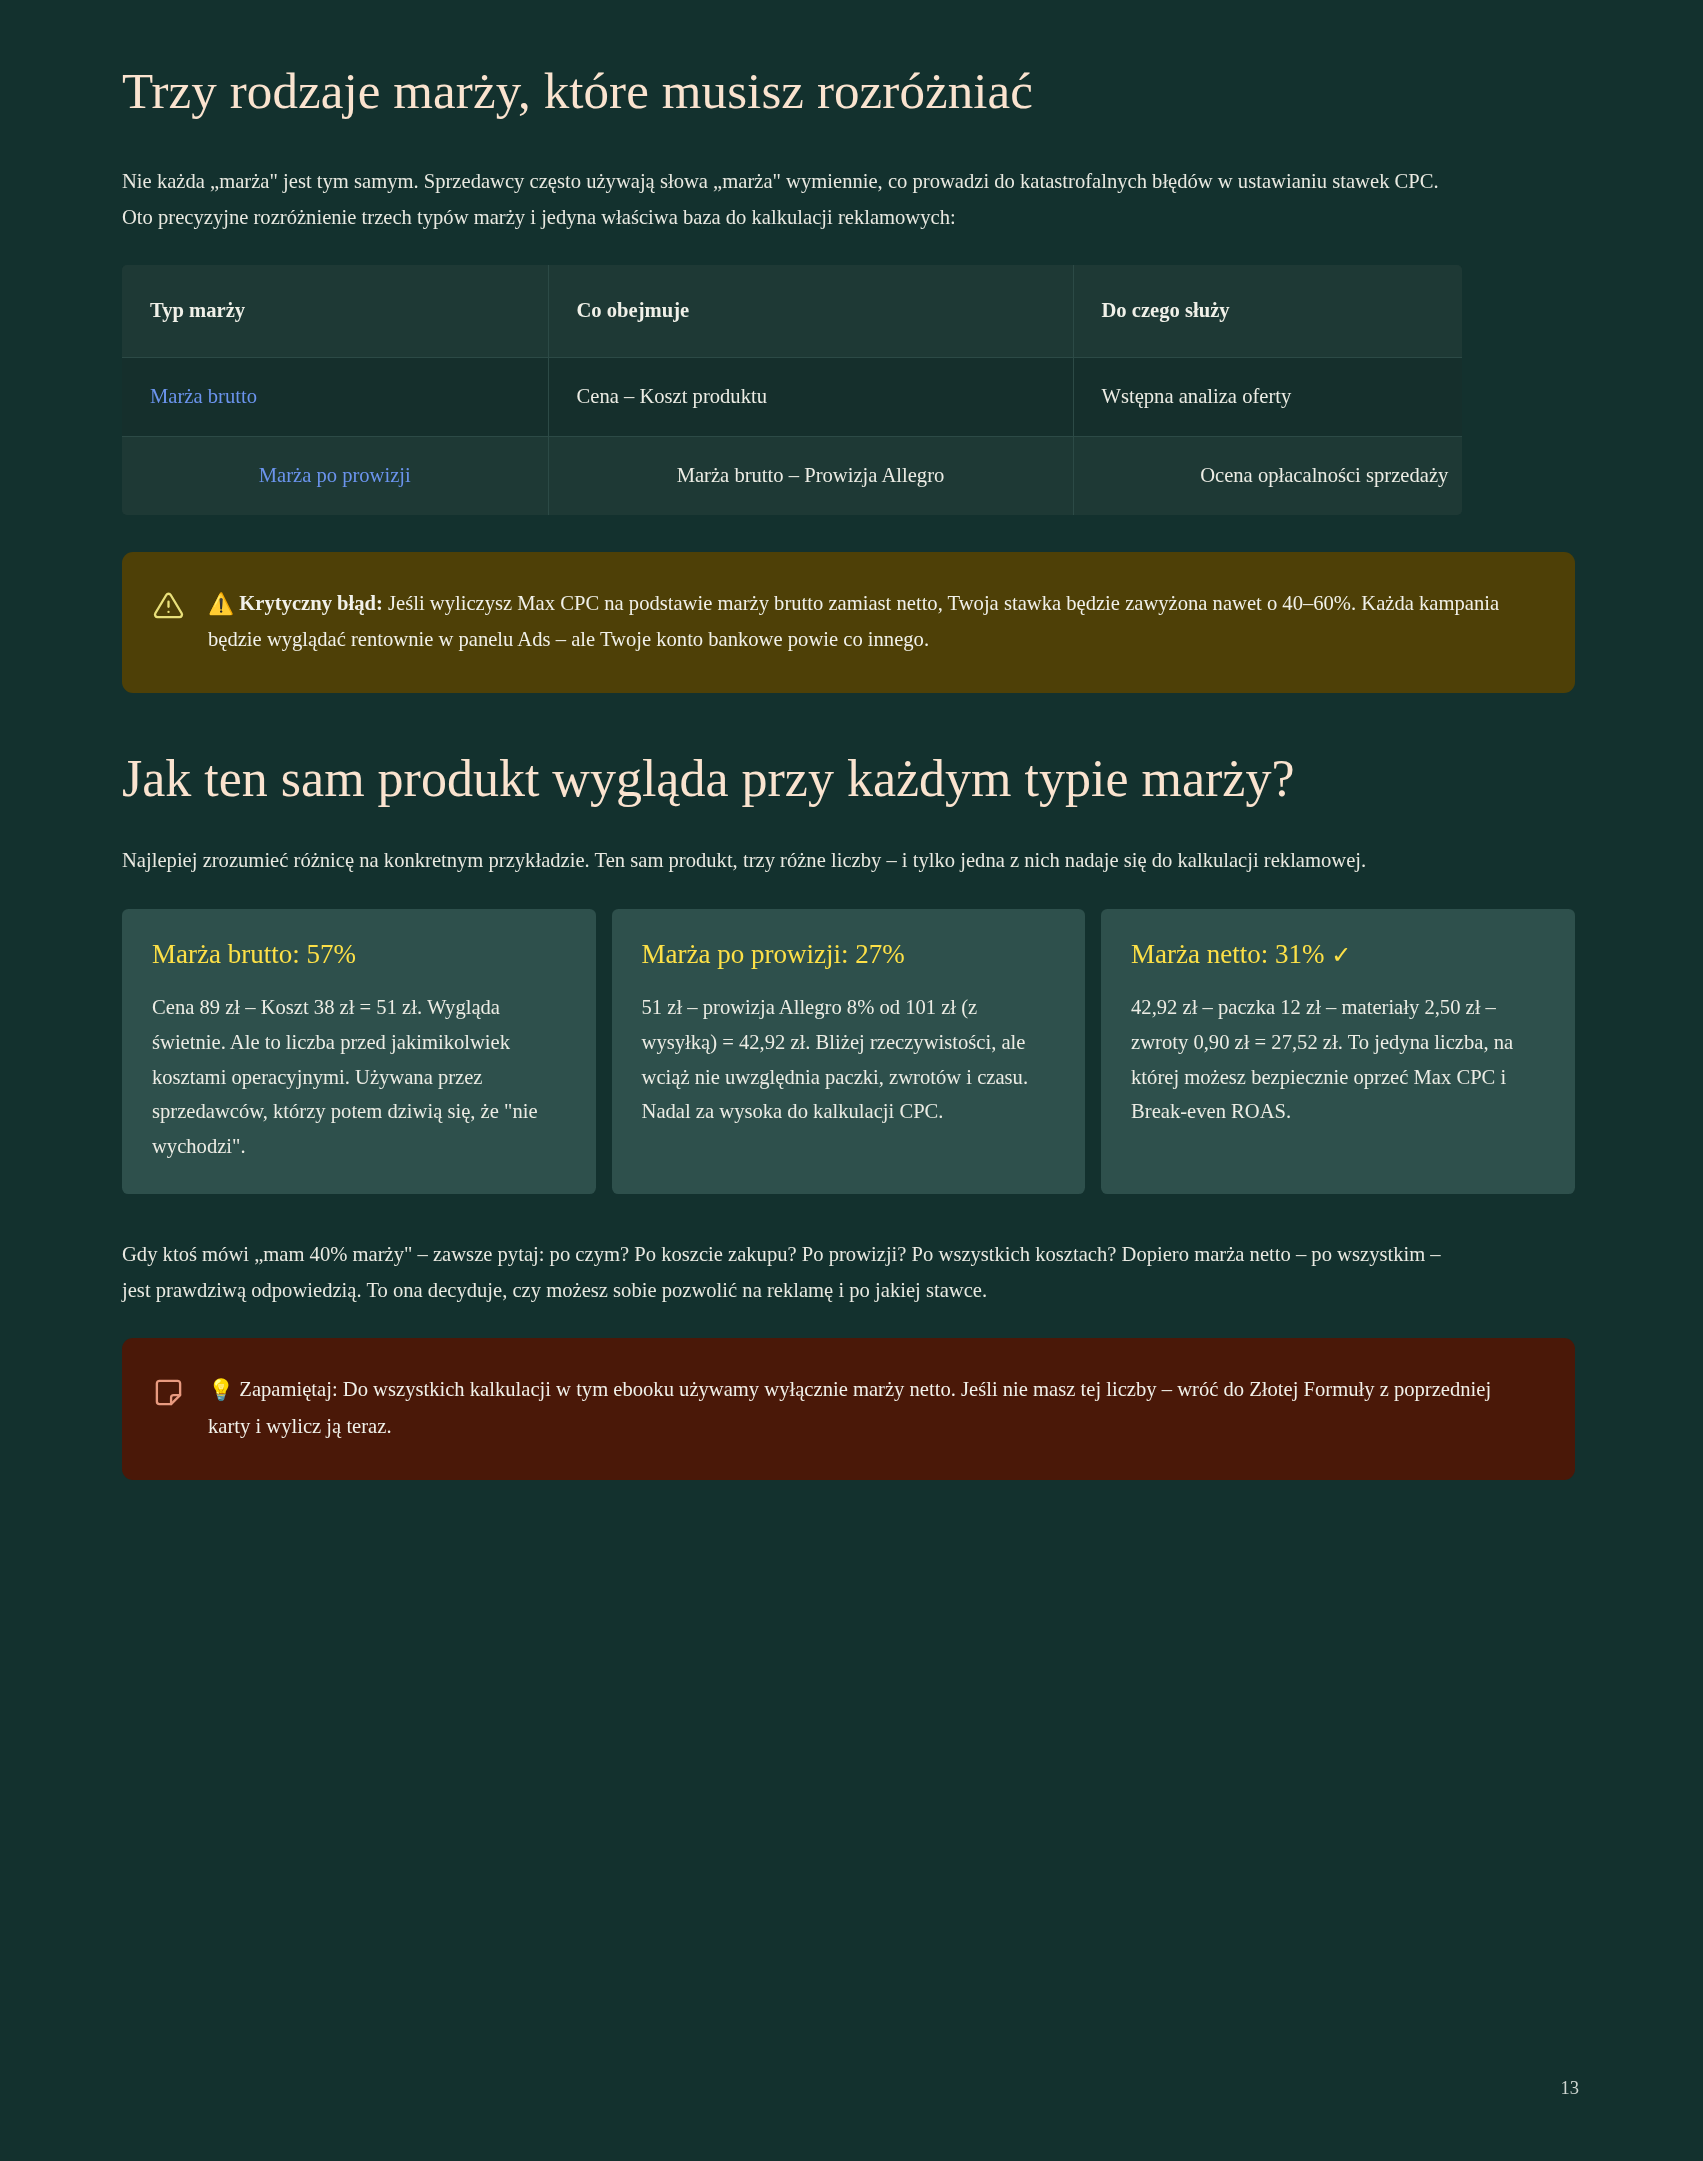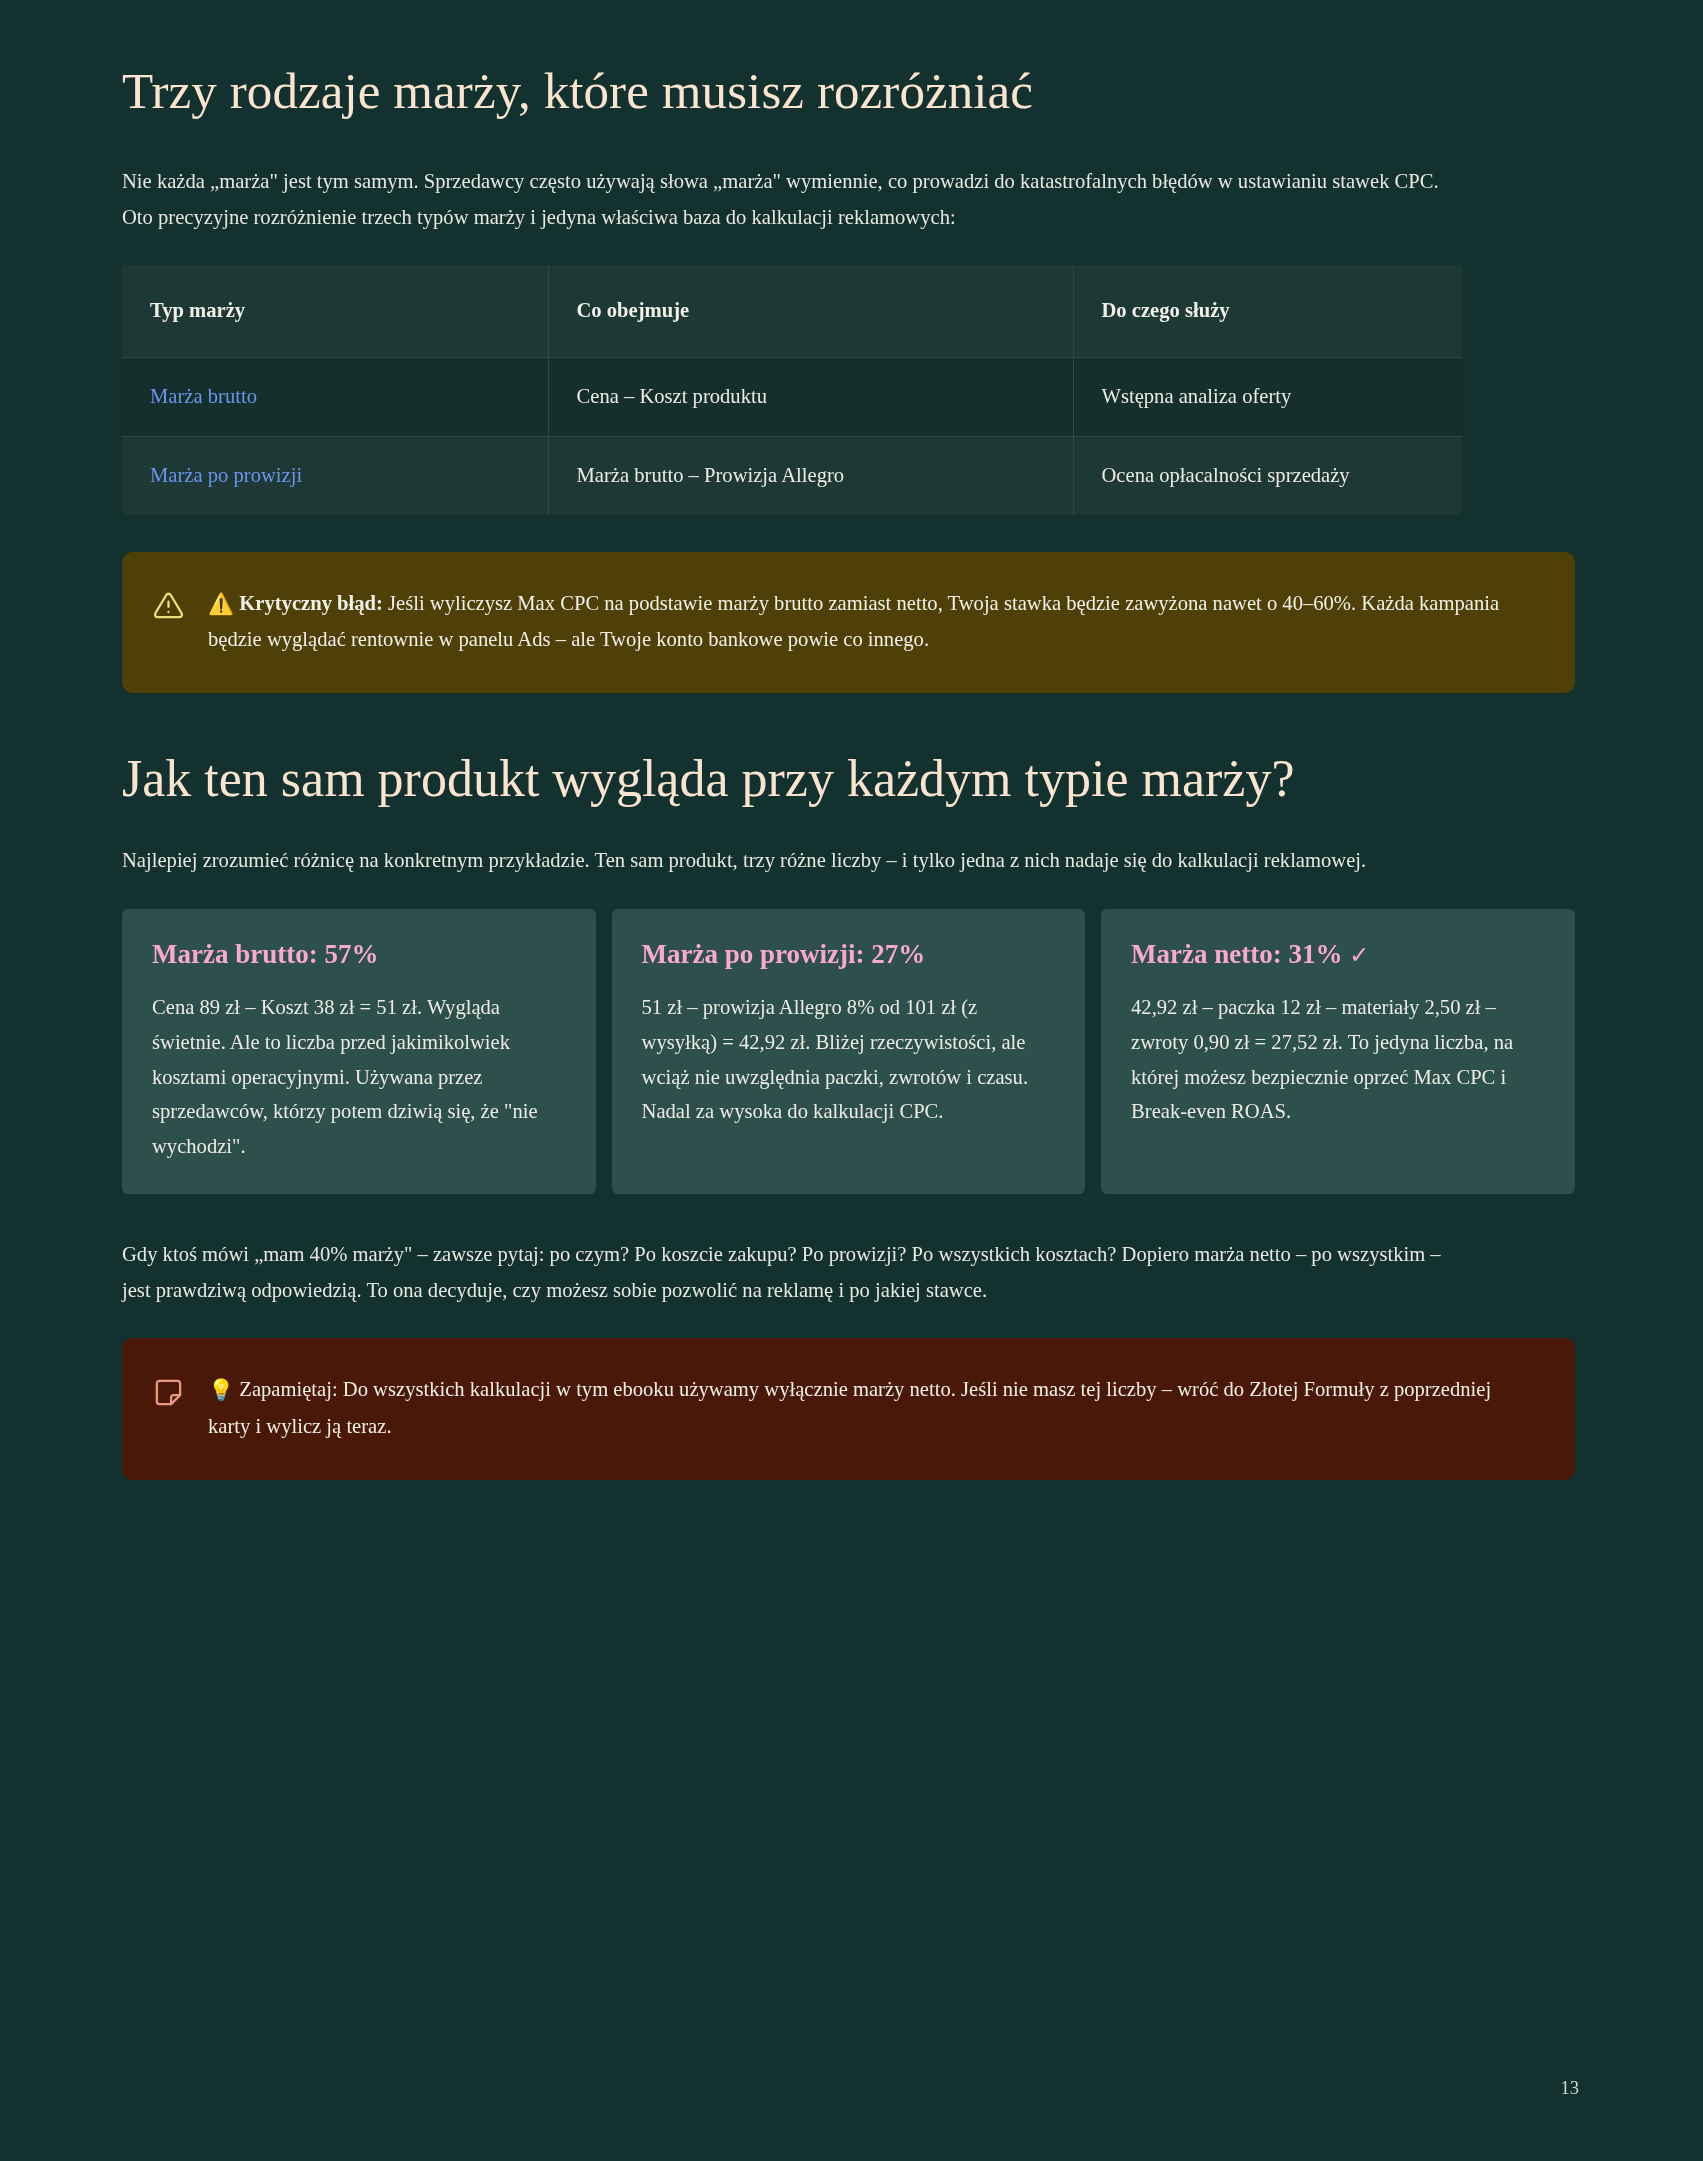--- a/index.html
+++ b/index.html
@@ -78,21 +78,21 @@
   table.margin-table th:last-child,
   table.margin-table td:last-child { border-right: none; }
   table.margin-table tr:last-child td { border-bottom: none; }
   table.margin-table thead th {
     background: #1e3935;
     font-weight: 700;
     color: #f0f0e8;
     height: 44px;
   }
   table.margin-table tbody tr.row-odd td { background: #152f2c; }
-  table.margin-table tbody tr.row-even td { background: #1e3935; }
+  table.margin-table tbody tr.row-even td { background: #1e3935; text-align: center; }
   table.margin-table col.c1 { width: 426px; }
   table.margin-table col.c2 { width: 525px; }
   table.margin-table col.c3 { width: 502px; }
   .cell-link { color: #6b94ed; }
   .cell-link.bold { font-weight: 700; }
   .cell-strong { font-weight: 700; }
 
   
   .callout {
     width: 1453px;
@@ -136,23 +136,23 @@
   .card {
     flex: 1 1 0;
     background: #2e504c;
     border-radius: 6.4px;
     padding: 28px 30px 31px 30px;
     box-sizing: border-box;
   }
   .card-title {
     font-size: 27px;
     line-height: 1.3;
-    color: #f9a8d4;
+    color: #fde047;
     margin: 0 0 18.5px 0;
-    font-weight: 700;
+    font-weight: 400;
   }
   .card-text {
     font-size: 20.6px;
     line-height: 1.68;
     color: #ecece4;
     margin: 0;
   }
   .check {
     font-family: "DejaVu Sans", sans-serif;
     font-size: 24px;

